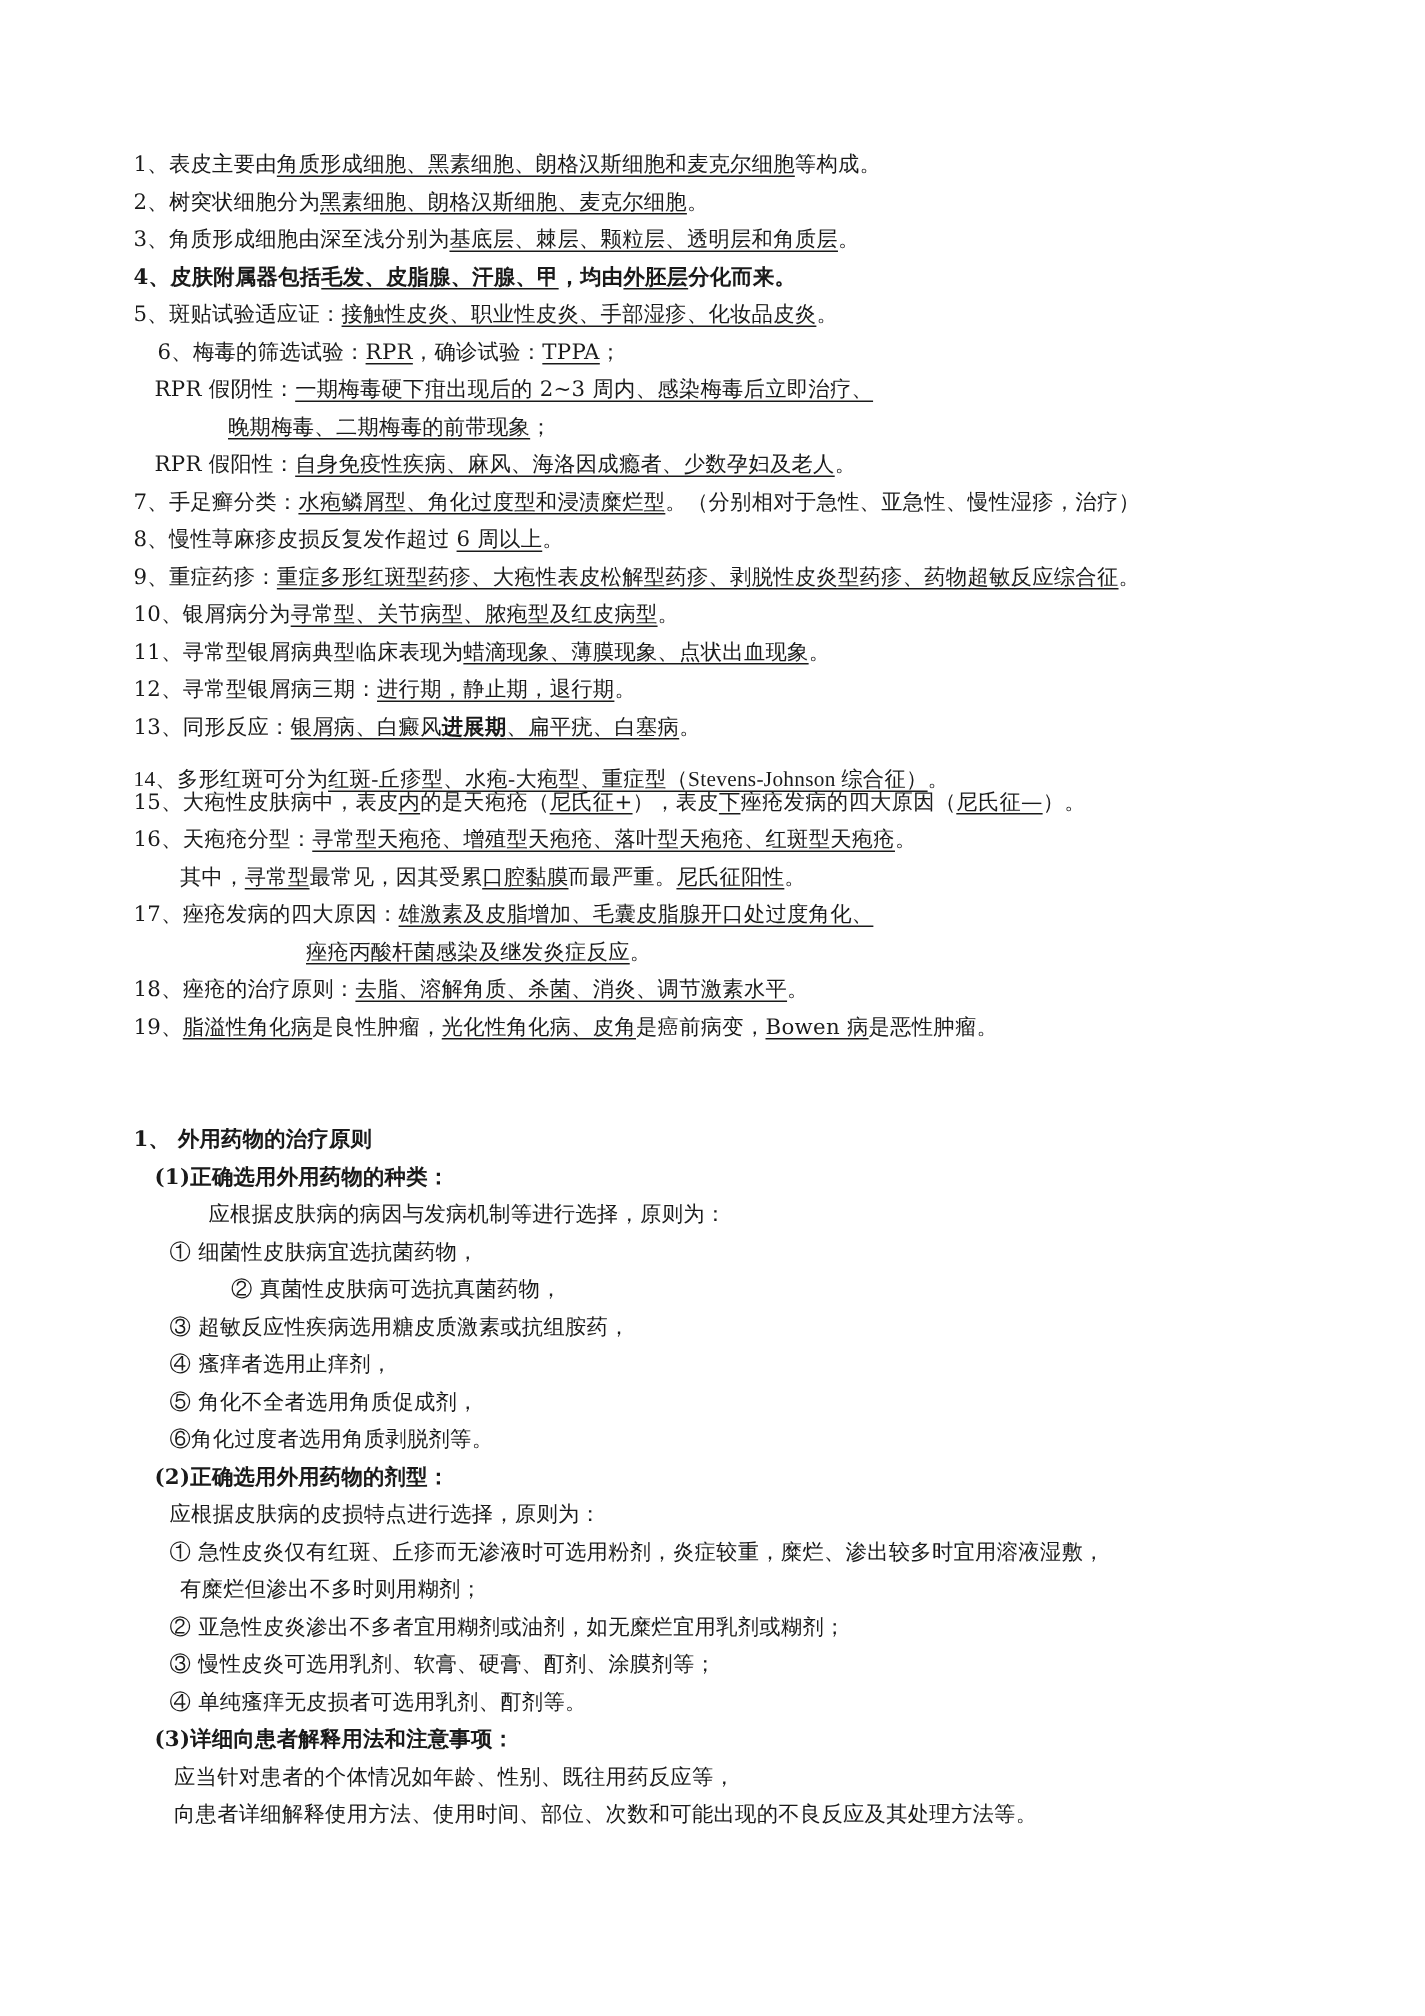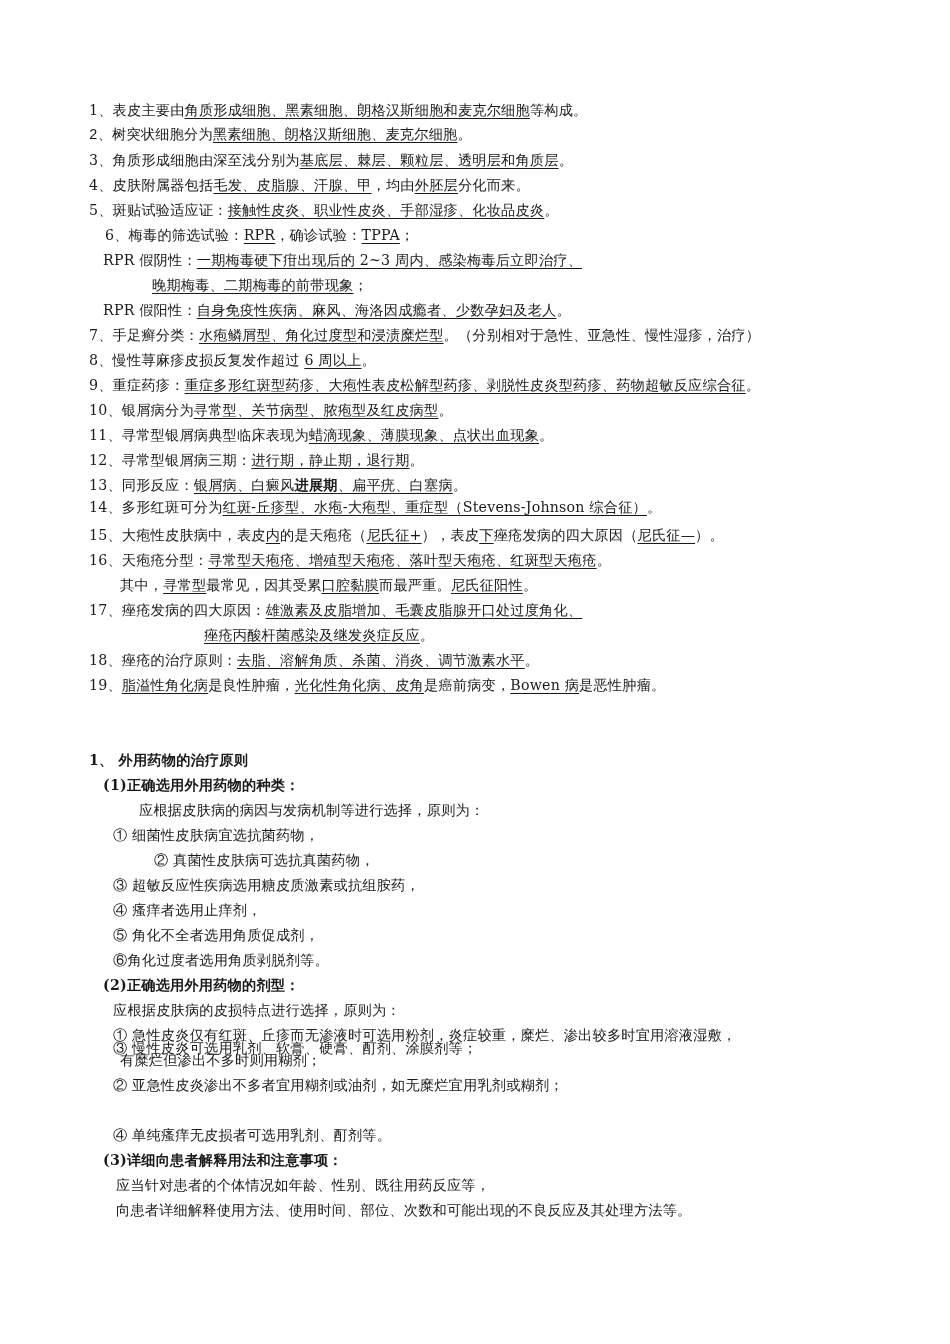--- a/index.html
+++ b/index.html
@@ -9,36 +9,36 @@
   .line { position: absolute; white-space: nowrap; font-size: 14.2px; line-height: 18px; letter-spacing: 0.2px; }
   .line .u { text-decoration: underline; text-underline-offset: 3px; text-decoration-thickness: 1px; }
   .line .b { font-weight: bold; }
 </style>
 </head>
 <body>
 
 <div class="page">
   <div id="part1">
       <div class="line" style="left: 89px; top: 101px;"><span>1、表皮主要由</span><span class="u">角质形成细胞、黑素细胞、朗格汉斯细胞和麦克尔细胞</span><span>等构成。</span></div>
-      <div class="line" style="left: 89px; top: 126px; font-family: Liberation Mono, monospace;"><span>2、树突状细胞分为</span><span class="u">黑素细胞、朗格汉斯细胞、麦克尔细胞</span><span>。</span></div>
+      <div class="line" style="left: 89px; top: 126px;"><span>2、树突状细胞分为</span><span class="u">黑素细胞、朗格汉斯细胞、麦克尔细胞</span><span>。</span></div>
       <div class="line" style="left: 89px; top: 151px;"><span>3、角质形成细胞由深至浅分别为</span><span class="u">基底层、棘层、颗粒层、透明层和角质层</span><span>。</span></div>
-      <div class="line" style="left: 89px; top: 176px;"><span>4、皮肤附属器包括</span><span class="u">毛发、皮脂腺、汗腺、甲</span><span>，均由</span><span class="u">外胚层</span><span>分化而来。</span></div>
+      <div class="line" style="left: 89px; top: 176px; font-weight: bold;"><span>4、皮肤附属器包括</span><span class="u">毛发、皮脂腺、汗腺、甲</span><span>，均由</span><span class="u">外胚层</span><span>分化而来。</span></div>
       <div class="line" style="left: 89px; top: 201px;"><span>5、斑贴试验适应证：</span><span class="u">接触性皮炎、职业性皮炎、手部湿疹、化妆品皮炎</span><span>。</span></div>
       <div class="line" style="left: 105px; top: 226px;"><span>6、梅毒的筛选试验：</span><span class="u">RPR</span><span>，确诊试验：</span><span class="u">TPPA</span><span>；</span></div>
       <div class="line" style="left: 103px; top: 251px;"><span>RPR 假阴性：</span><span class="u">一期梅毒硬下疳出现后的 2~3 周内、感染梅毒后立即治疗、 </span></div>
       <div class="line" style="left: 152px; top: 276px;"><span class="u">晚期梅毒、二期梅毒的前带现象</span><span>；</span></div>
       <div class="line" style="left: 103px; top: 301px;"><span>RPR 假阳性：</span><span class="u">自身免疫性疾病、麻风、海洛因成瘾者、少数孕妇及老人</span><span>。</span></div>
       <div class="line" style="left: 89px; top: 326px;"><span>7、手足癣分类：</span><span class="u">水疱鳞屑型、角化过度型和浸渍糜烂型</span><span>。（分别相对于急性、亚急性、慢性湿疹，治疗）</span></div>
       <div class="line" style="left: 89px; top: 351px;"><span>8、慢性荨麻疹皮损反复发作超过 </span><span class="u">6 周以上</span><span>。</span></div>
       <div class="line" style="left: 89px; top: 376px;"><span>9、重症药疹：</span><span class="u">重症多形红斑型药疹、大疱性表皮松解型药疹、剥脱性皮炎型药疹、药物超敏反应综合征</span><span>。</span></div>
       <div class="line" style="left: 89px; top: 401px;"><span>10、银屑病分为</span><span class="u">寻常型、关节病型、脓疱型及红皮病型</span><span>。</span></div>
       <div class="line" style="left: 89px; top: 426px;"><span>11、寻常型银屑病典型临床表现为</span><span class="u">蜡滴现象、薄膜现象、点状出血现象</span><span>。</span></div>
       <div class="line" style="left: 89px; top: 451px;"><span>12、寻常型银屑病三期：</span><span class="u">进行期，静止期，退行期</span><span>。</span></div>
       <div class="line" style="left: 89px; top: 476px;"><span>13、同形反应：</span><span class="u">银屑病、白癜风</span><span class="u b">进展期</span><span class="u">、扁平疣、白塞病</span><span>。</span></div>
-      <div class="line" style="left: 89px; top: 498px;"><span>14、多形红斑可分为</span><span class="u">红斑-丘疹型、水疱-大疱型、重症型（Stevens-Johnson 综合征）</span><span>。</span></div>
+      <div class="line" style="left: 89px; top: 511px; font-family: Liberation Serif, serif;"><span>14、多形红斑可分为</span><span class="u">红斑-丘疹型、水疱-大疱型、重症型（Stevens-Johnson 综合征）</span><span>。</span></div>
       <div class="line" style="left: 89px; top: 526px;"><span>15、大疱性皮肤病中，表皮</span><span class="u">内</span><span>的是天疱疮（</span><span class="u">尼氏征+</span><span>），表皮</span><span class="u">下</span><span>痤疮发病的四大原因（</span><span class="u">尼氏征—</span><span>）。</span></div>
       <div class="line" style="left: 89px; top: 551px;"><span>16、天疱疮分型：</span><span class="u">寻常型天疱疮、增殖型天疱疮、落叶型天疱疮、红斑型天疱疮</span><span>。</span></div>
       <div class="line" style="left: 120px; top: 576px;"><span>其中，</span><span class="u">寻常型</span><span>最常见，因其受累</span><span class="u">口腔黏膜</span><span>而最严重。</span><span class="u">尼氏征阳性</span><span>。</span></div>
       <div class="line" style="left: 89px; top: 601px;"><span>17、痤疮发病的四大原因：</span><span class="u">雄激素及皮脂增加、毛囊皮脂腺开口处过度角化、 </span></div>
       <div class="line" style="left: 204px; top: 626px;"><span class="u">痤疮丙酸杆菌感染及继发炎症反应</span><span>。</span></div>
       <div class="line" style="left: 89px; top: 651px;"><span>18、痤疮的治疗原则：</span><span class="u">去脂、溶解角质、杀菌、消炎、调节激素水平</span><span>。</span></div>
       <div class="line" style="left: 89px; top: 676px;"><span>19、</span><span class="u">脂溢性角化病</span><span>是良性肿瘤，</span><span class="u">光化性角化病、皮角</span><span>是癌前病变，</span><span class="u">Bowen 病</span><span>是恶性肿瘤。</span></div>
     </div>
   <div id="part2">
       <div class="line" style="left: 89px; top: 751px;"><span class="b">1、 外用药物的治疗原则</span></div>
@@ -48,19 +48,19 @@
       <div class="line" style="left: 130px; top: 851px; margin-left: 24px;"><span>② 真菌性皮肤病可选抗真菌药物，</span></div>
       <div class="line" style="left: 113px; top: 876px;"><span>③ 超敏反应性疾病选用糖皮质激素或抗组胺药，</span></div>
       <div class="line" style="left: 113px; top: 901px;"><span>④ 瘙痒者选用止痒剂，</span></div>
       <div class="line" style="left: 113px; top: 926px;"><span>⑤ 角化不全者选用角质促成剂，</span></div>
       <div class="line" style="left: 113px; top: 951px;"><span>⑥角化过度者选用角质剥脱剂等。</span></div>
       <div class="line" style="left: 103px; top: 976px;"><span class="b">(2)正确选用外用药物的剂型：</span></div>
       <div class="line" style="left: 113px; top: 1001px;"><span>应根据皮肤病的皮损特点进行选择，原则为：</span></div>
       <div class="line" style="left: 113px; top: 1026px;"><span>① 急性皮炎仅有红斑、丘疹而无渗液时可选用粉剂，炎症较重，糜烂、渗出较多时宜用溶液湿敷，</span></div>
       <div class="line" style="left: 120px; top: 1051px;"><span>有糜烂但渗出不多时则用糊剂；</span></div>
       <div class="line" style="left: 113px; top: 1076px;"><span>② 亚急性皮炎渗出不多者宜用糊剂或油剂，如无糜烂宜用乳剂或糊剂；</span></div>
-      <div class="line" style="left: 113px; top: 1039px; text-align: right;"><span>③ 慢性皮炎可选用乳剂、软膏、硬膏、酊剂、涂膜剂等；</span></div>
+      <div class="line" style="left: 113px; top: 1101px; text-align: right;"><span>③ 慢性皮炎可选用乳剂、软膏、硬膏、酊剂、涂膜剂等；</span></div>
       <div class="line" style="left: 113px; top: 1126px;"><span>④ 单纯瘙痒无皮损者可选用乳剂、酊剂等。</span></div>
       <div class="line" style="left: 103px; top: 1151px; text-align: right;"><span class="b">(3)详细向患者解释用法和注意事项：</span></div>
       <div class="line" style="left: 116px; top: 1176px;"><span>应当针对患者的个体情况如年龄、性别、既往用药反应等，</span></div>
       <div class="line" style="left: 116px; top: 1201px;"><span>向患者详细解释使用方法、使用时间、部位、次数和可能出现的不良反应及其处理方法等。</span></div>
     </div>
 </div>
 
 </body></html>

